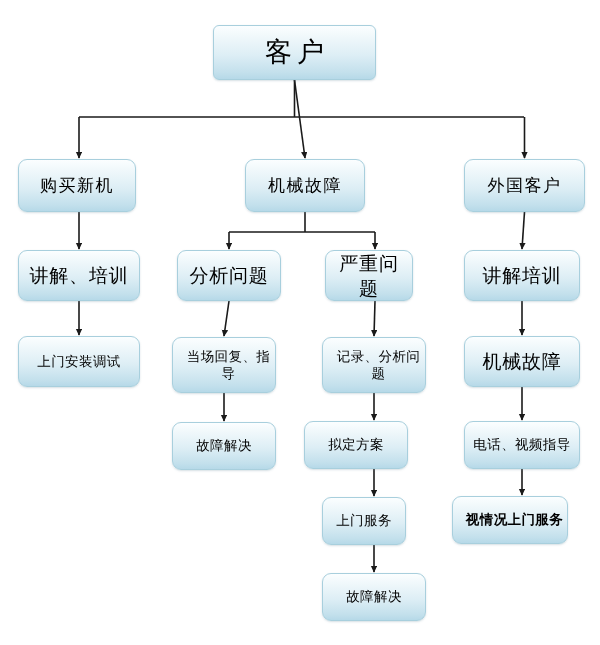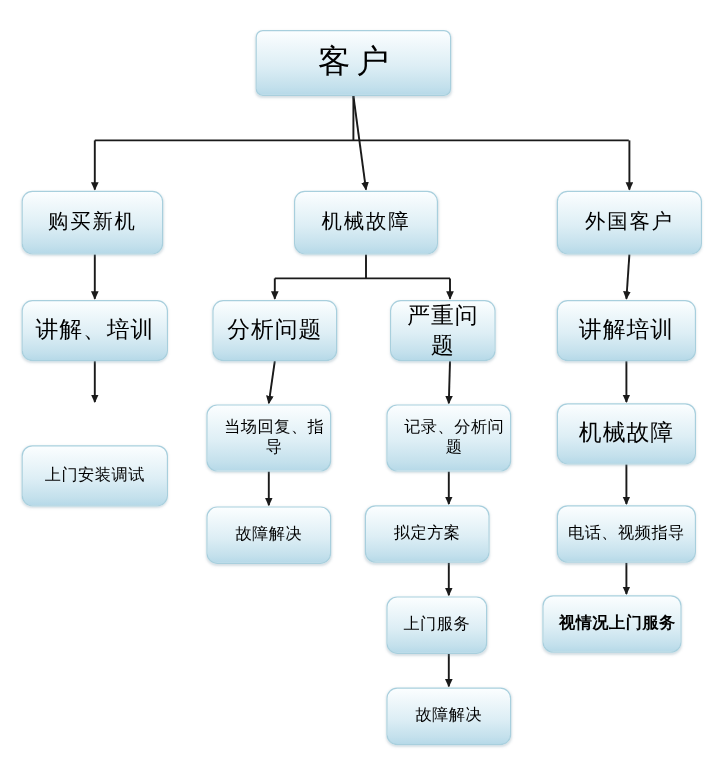--- a/index.html
+++ b/index.html
@@ -119,21 +119,21 @@
       </div>
       <div class="node lvl1 c" style="left: 245px; top: 159px; width: 120px; height: 53px;">
         <span class="label">机械故障</span>
       </div>
       <div class="node lvl1 c" style="left: 464px; top: 159px; width: 121px; height: 53px;">
         <span class="label">外国客户</span>
       </div>
       <div class="node lvl2 c" style="left: 18px; top: 250px; width: 122px; height: 51px;">
         <span class="label">讲解、培训</span>
       </div>
-      <div class="node body c" style="left: 18px; top: 336px; width: 122px; height: 51px; margin-top: 35px;">
+      <div class="node body c" style="left: 18px; top: 336px; width: 122px; height: 51px;">
         <span class="label">上门安装调试</span>
       </div>
       <div class="node lvl2 c" style="left: 177px; top: 250px; width: 104px; height: 51px;">
         <span class="label">分析问题</span>
       </div>
       <div class="node body l" style="left: 172px; top: 337px; width: 104px; height: 56px;">
         <span class="label">当场回复、指导</span>
       </div>
       <div class="node body c" style="left: 172px; top: 422px; width: 104px; height: 48px;">
         <span class="label">故障解决</span>

